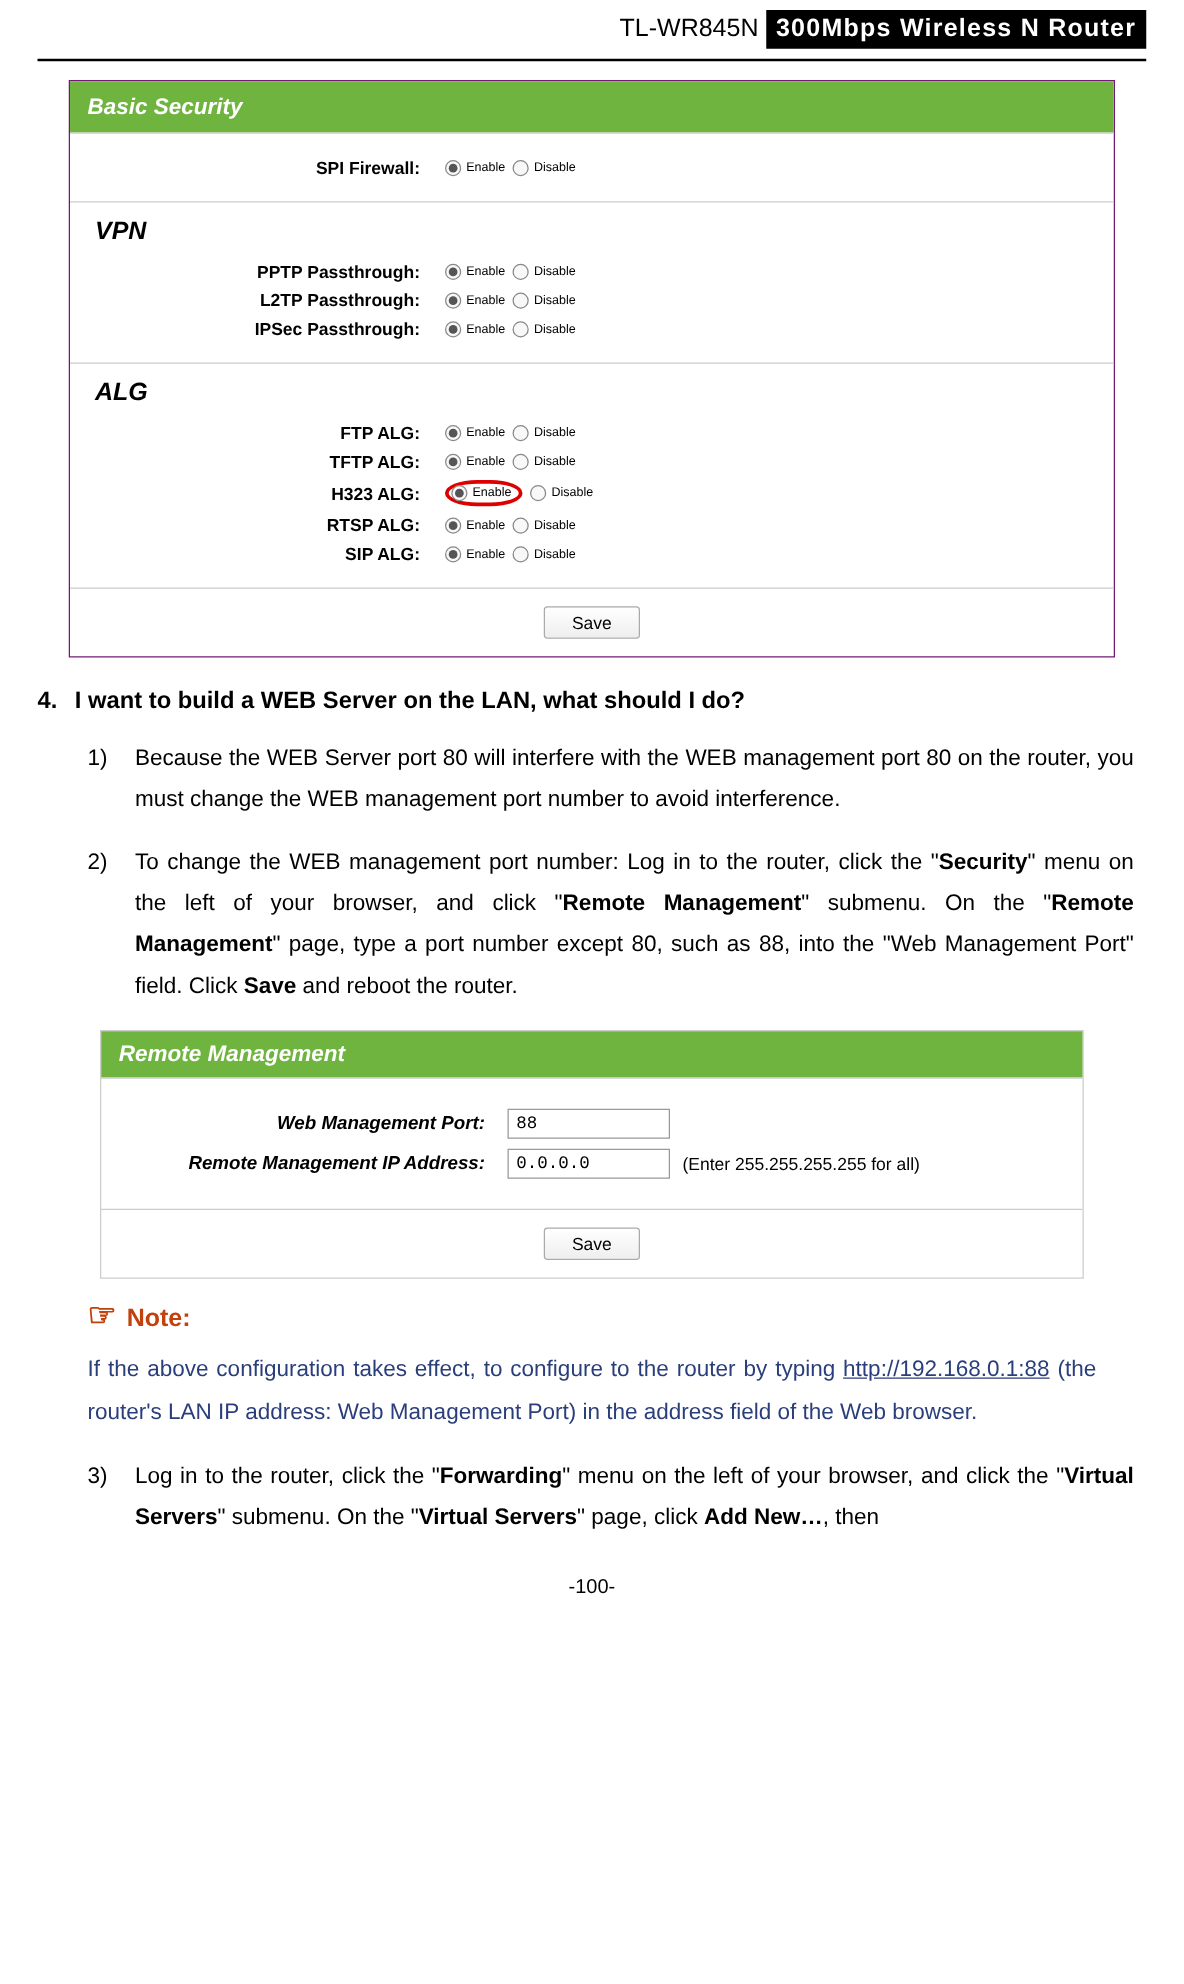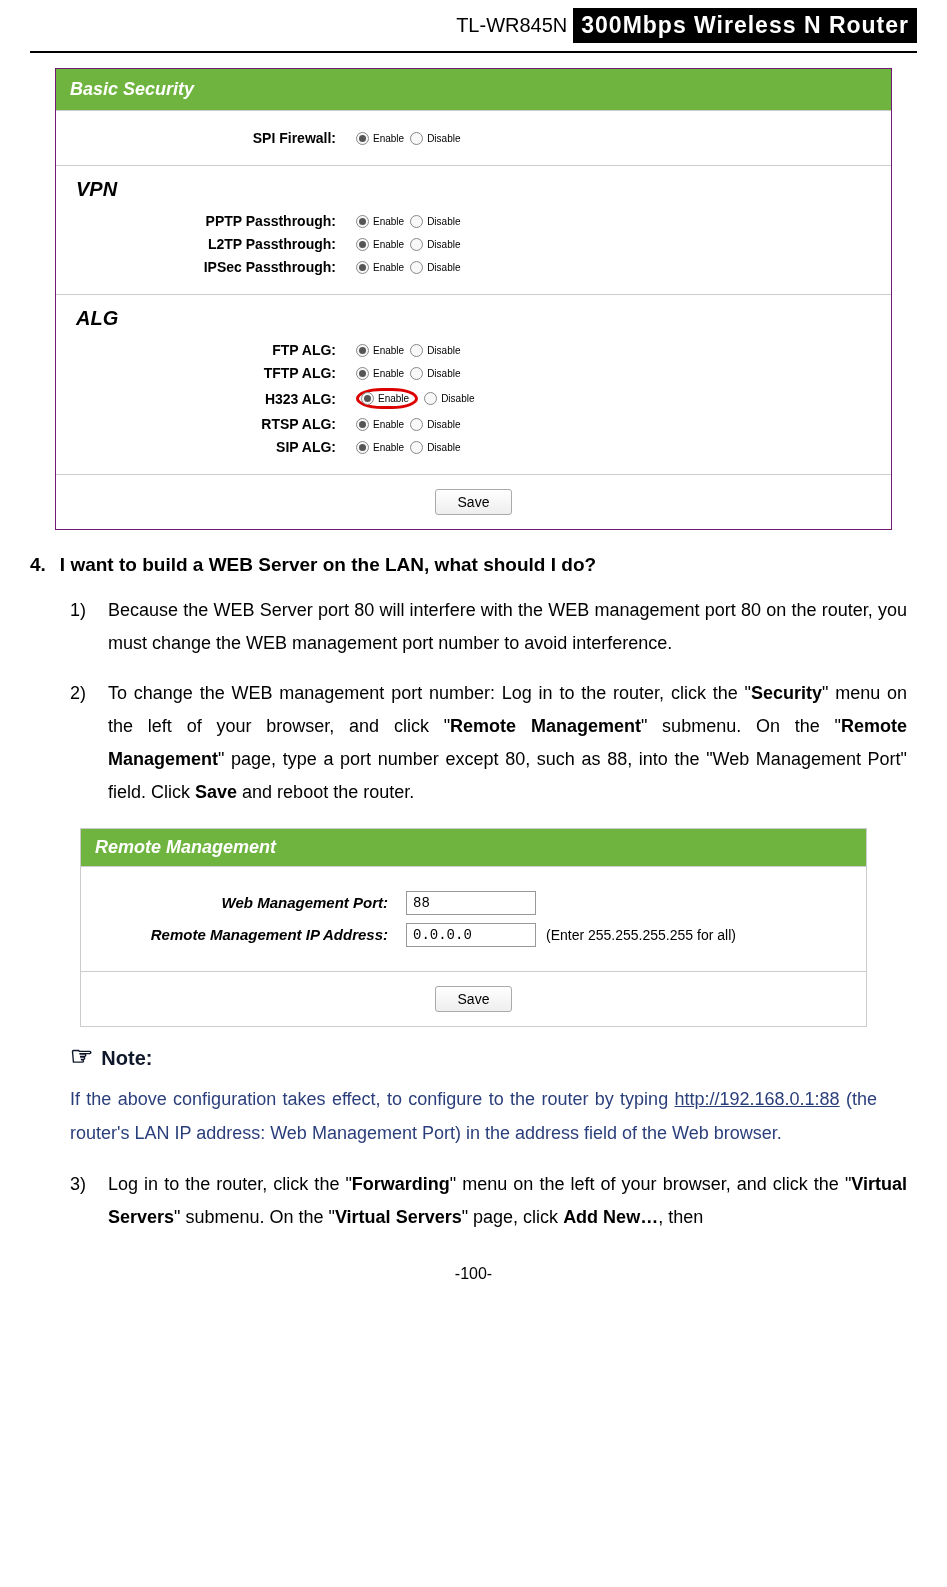--- a/index.html
+++ b/index.html
@@ -21,21 +21,21 @@
     }
     .header-model {
       font-size: 20px;
       font-weight: normal;
       margin-right: 6px;
     }
     .header-desc {
       background: #000;
       color: #fff;
       font-weight: bold;
-      font-size: 23px;
+      font-size: 20px;
       padding: 4px 8px;
       letter-spacing: 1px;
     }
     .panel {
       border: 1px solid #701a75;
       margin: 0 25px 20px 25px;
       background: #fff;
     }
     .panel-header {
       background: #6eb43f;
@@ -126,21 +126,21 @@
       display: flex;
       gap: 14px;
       font-size: 18px;
       line-height: 1.85;
       margin-bottom: 16px;
       text-align: justify;
     }
     .qa-sub-num { min-width: 24px; }
     .qa-sub-text b { font-weight: bold; }
     .note-label {
-      color: #0f172a;
+      color: #c2410c;
       font-size: 20px;
       font-weight: bold;
       margin: 10px 40px 10px 40px;
     }
     .note-hand { font-size: 26px; margin-right: 8px; }
     .note-text {
       color: #2a3e7b;
       font-size: 18px;
       line-height: 1.9;
       margin: 0 40px 18px 40px;

